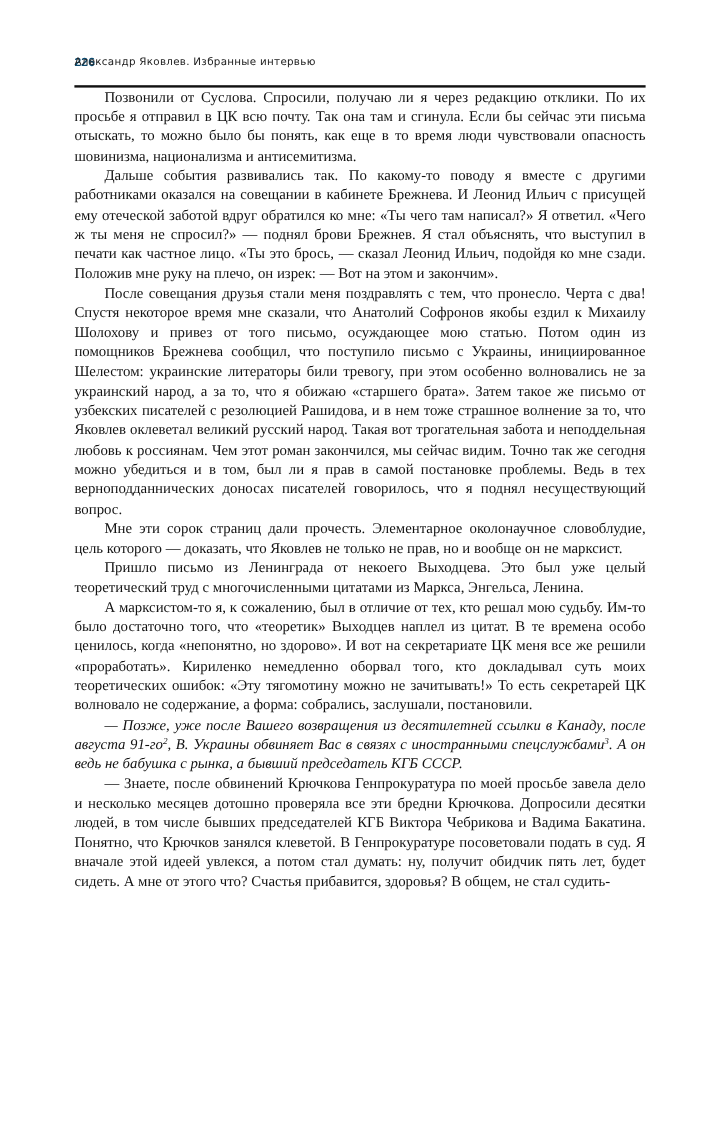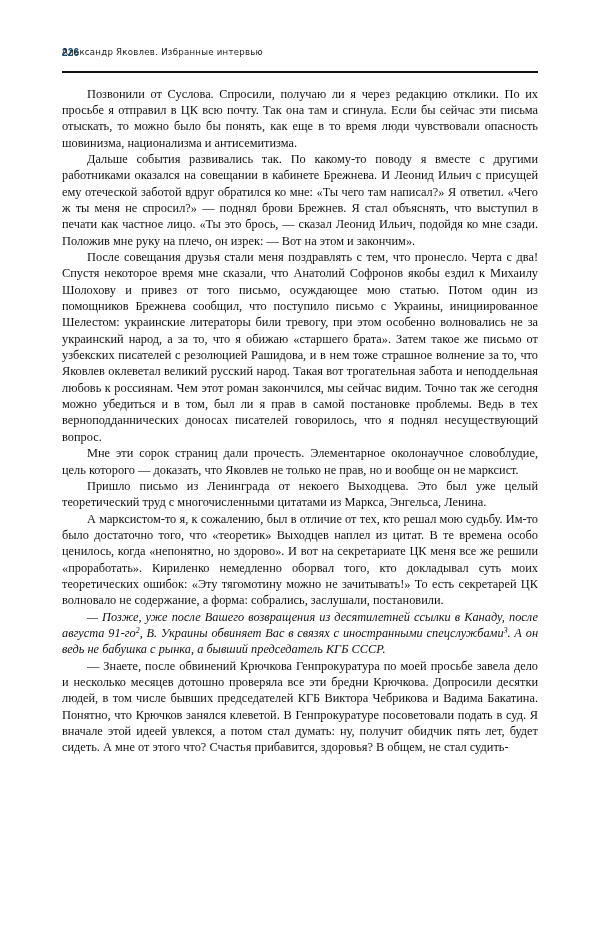--- a/index.html
+++ b/index.html
@@ -58,21 +58,20 @@
   }
   .head-rule {
     margin-top: 5px;
     height: 1.6px;
     background: #111111;
     width: 100%;
   }
 
   
   .body-copy {
-    margin-top: 13px;
     font-size: 12.35px;
     line-height: 16.35px;
     text-align: justify;
     text-justify: inter-word;
     hyphens: manual;
     color: #121212;
   }
   .body-copy p {
     margin: 0;
     text-indent: 25px;

